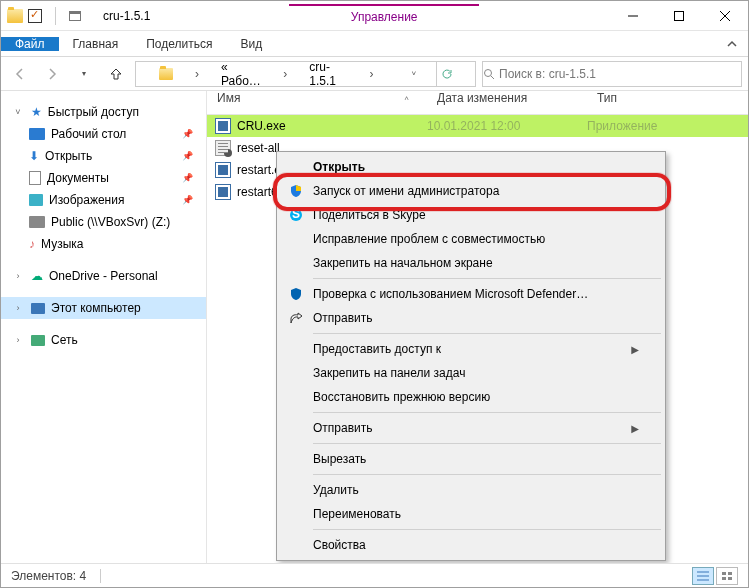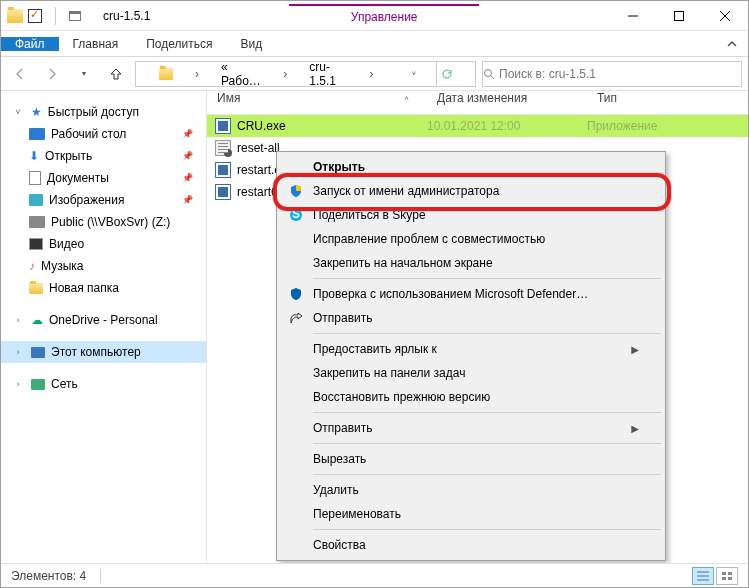--- a/index.html
+++ b/index.html
@@ -210,30 +210,22 @@
       <div class="side-item">
           <span style="width:14px;height:12px;background:#3bb1c7;display:inline-block;border-radius:1px"></span>
           <span>Изображения</span>
           <span class="pin">📌</span>
         </div>
       <div class="side-item">
           <span style="width:16px;height:12px;background:#888;display:inline-block;border-radius:1px"></span>
           <span>Public (\\VBoxSvr) (Z:)</span>
         </div>
       <div class="side-item">
-          <span style="width:14px;height:12px;background:#333;display:inline-block;border:1px solid #999"></span>
-          <span>Видео</span>
-        </div>
-      <div class="side-item">
           <span style="color:#d66">♪</span>
           <span>Музыка</span>
-        </div>
-      <div class="side-item">
-          <span class="folder-icon-sm" style="width:14px;height:11px"></span>
-          <span>Новая папка</span>
         </div>
     </div>
     <div class="side-group">
       <div class="side-item root">
           <span class="side-caret">›</span>
           <span style="color:#0a7">☁</span>
           <span>OneDrive - Personal</span>
         </div>
     </div>
     <div class="side-group">
@@ -334,21 +326,21 @@
   <div class="cm-item">
     <span class="cm-ico">
         <svg width="14" height="14" viewBox="0 0 14 14">
           <path d="M2 12 V8 C2 5 5 3 9 4 V2 L13 5 L9 8 V6 C6 5.5 3.5 7 2 12" stroke="#333" fill="none"></path>
         </svg>
       </span>
     <span>Отправить</span>
   </div>
   <div class="cm-sep"></div>
   <div class="cm-item">
-      <span>Предоставить ярлык к</span>
+      <span>Предоставить доступ к</span>
       <span class="cm-arrow">▶</span>
     </div>
   <div class="cm-item">
       <span>Закрепить на панели задач</span>
     </div>
   <div class="cm-item">
       <span>Восстановить прежнюю версию</span>
     </div>
   <div class="cm-sep"></div>
   <div class="cm-item">

